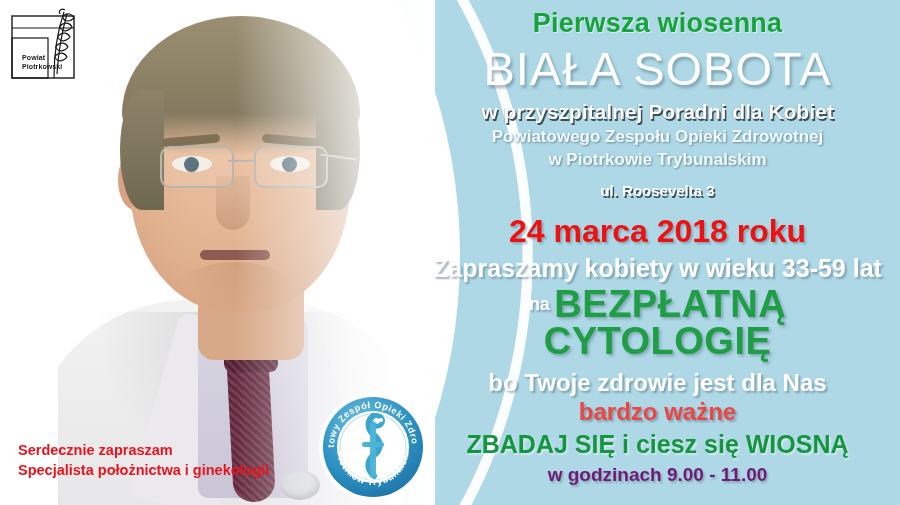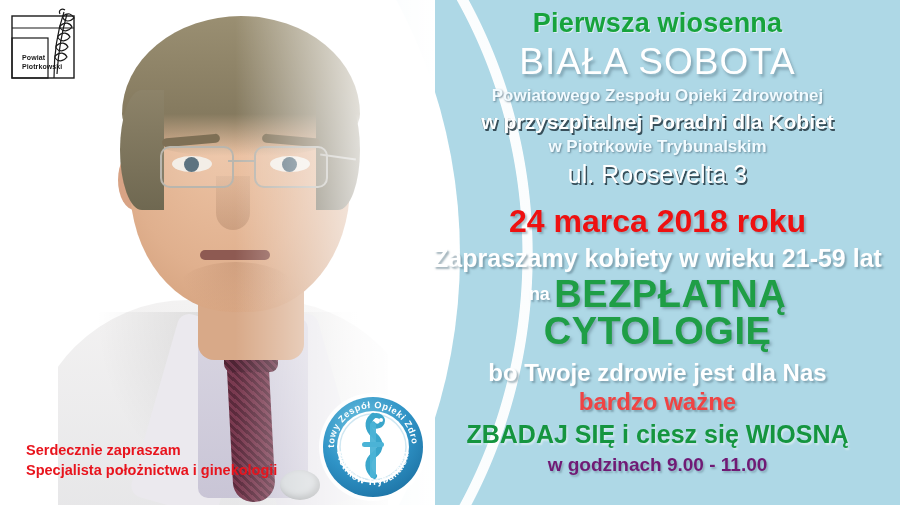--- a/index.html
+++ b/index.html
@@ -147,34 +147,34 @@
     text-align:center;
   }
   .t{margin:0;white-space:nowrap;}
 
   .l-pierwsza{
     color:#17a33c;font-weight:bold;font-size:27px;
     padding-top:8px;letter-spacing:.2px;
     text-shadow:1px 1px 0 rgba(255,255,255,.55);
   }
   .l-biala{
-    color:#ffffff;font-weight:normal;font-size:37px;
+    color:#ffffff;font-weight:normal;font-size:47px;
     letter-spacing:1px;margin-top:2px;
     text-shadow:2px 3px 3px rgba(90,120,135,.55);
   }
   .l-poradni{
     color:#ffffff;font-weight:bold;font-size:21px;margin-top:4px;
     text-shadow:1.5px 1.5px 0 rgba(35,55,65,.85), -0.5px -0.5px 0 rgba(35,55,65,.35);
   }
   .l-sub{
     color:#f2fbff;font-weight:bold;font-size:17px;line-height:21px;margin-top:2px;
     text-shadow:1px 1px 2px rgba(80,110,125,.75);
   }
   .l-ulica{
-    color:#ffffff;font-weight:normal;font-size:25px;margin-top:3px;
+    color:#ffffff;font-weight:bold;font-size:15px;margin-top:12px;
     text-shadow:1.5px 1.5px 0 rgba(35,55,65,.85);
   }
   .l-data{
     color:#ee1111;font-weight:bold;font-size:32px;margin-top:14px;
     text-shadow:2px 2px 2px rgba(90,120,135,.45);
   }
   .l-zapraszamy{
     color:#ffffff;font-weight:bold;font-size:25px;margin-top:4px;
     text-shadow:2px 2px 2px rgba(90,120,135,.55);
   }
@@ -205,21 +205,21 @@
     color:#15953f;font-weight:bold;font-size:25px;margin-top:4px;
     text-shadow:1.5px 1.5px 2px rgba(255,255,255,.45);
   }
   .l-godziny{
     color:#701a75;font-weight:bold;font-size:19px;margin-top:5px;
     text-shadow:1.5px 1.5px 2px rgba(90,120,135,.45);
   }
 
   
   .invite{
-    position:absolute;left:26px;top:440px;width:330px;
+    position:absolute;left:18px;top:440px;width:330px;
     color:#e8141d;font-weight:bold;font-size:14.5px;line-height:20px;
     text-align:left;
   }
   .invite div{white-space:nowrap;}
 </style>
 </head>
 <body>
 
 <div id="poster">
 
@@ -309,27 +309,27 @@
       </text>
       <text font-family="Liberation Sans, sans-serif" font-size="9.6" font-weight="bold" fill="#ffffff" letter-spacing="0.6">
         <textPath href="#arcBot" startOffset="50%" text-anchor="middle" id="sealBotPath">Piotrków Trybunalski</textPath>
       </text>
     </svg>
   </div>
 
   <div class="text-col">
     <p class="t l-pierwsza">Pierwsza wiosenna</p>
     <p class="t l-biala">BIAŁA SOBOTA</p>
+    <p class="t l-poradni">w przyszpitalnej Poradni dla Kobiet</p>
     <p class="t l-sub">Powiatowego Zespołu Opieki Zdrowotnej</p>
-    <p class="t l-poradni">w przyszpitalnej Poradni dla Kobiet</p>
     <p class="t l-sub">w Piotrkowie Trybunalskim</p>
     <p class="t l-ulica">ul. Roosevelta 3</p>
 
     <p class="t l-data">24 marca 2018 roku</p>
-    <p class="t l-zapraszamy">Zapraszamy kobiety w wieku 21-59 lat</p>
+    <p class="t l-zapraszamy">Zapraszamy kobiety w wieku 33-59 lat</p>
 
     <p class="t l-bezplatna">
       <span class="na">na</span>
       <span class="big">BEZPŁATNĄ</span>
     </p>
     <p class="t l-cytologie">CYTOLOGIĘ</p>
 
     <p class="t l-bo">bo Twoje zdrowie jest dla Nas</p>
     <p class="t l-bardzo">bardzo ważne</p>
     <p class="t l-zbadaj">ZBADAJ SIĘ i ciesz się WIOSNĄ</p>

